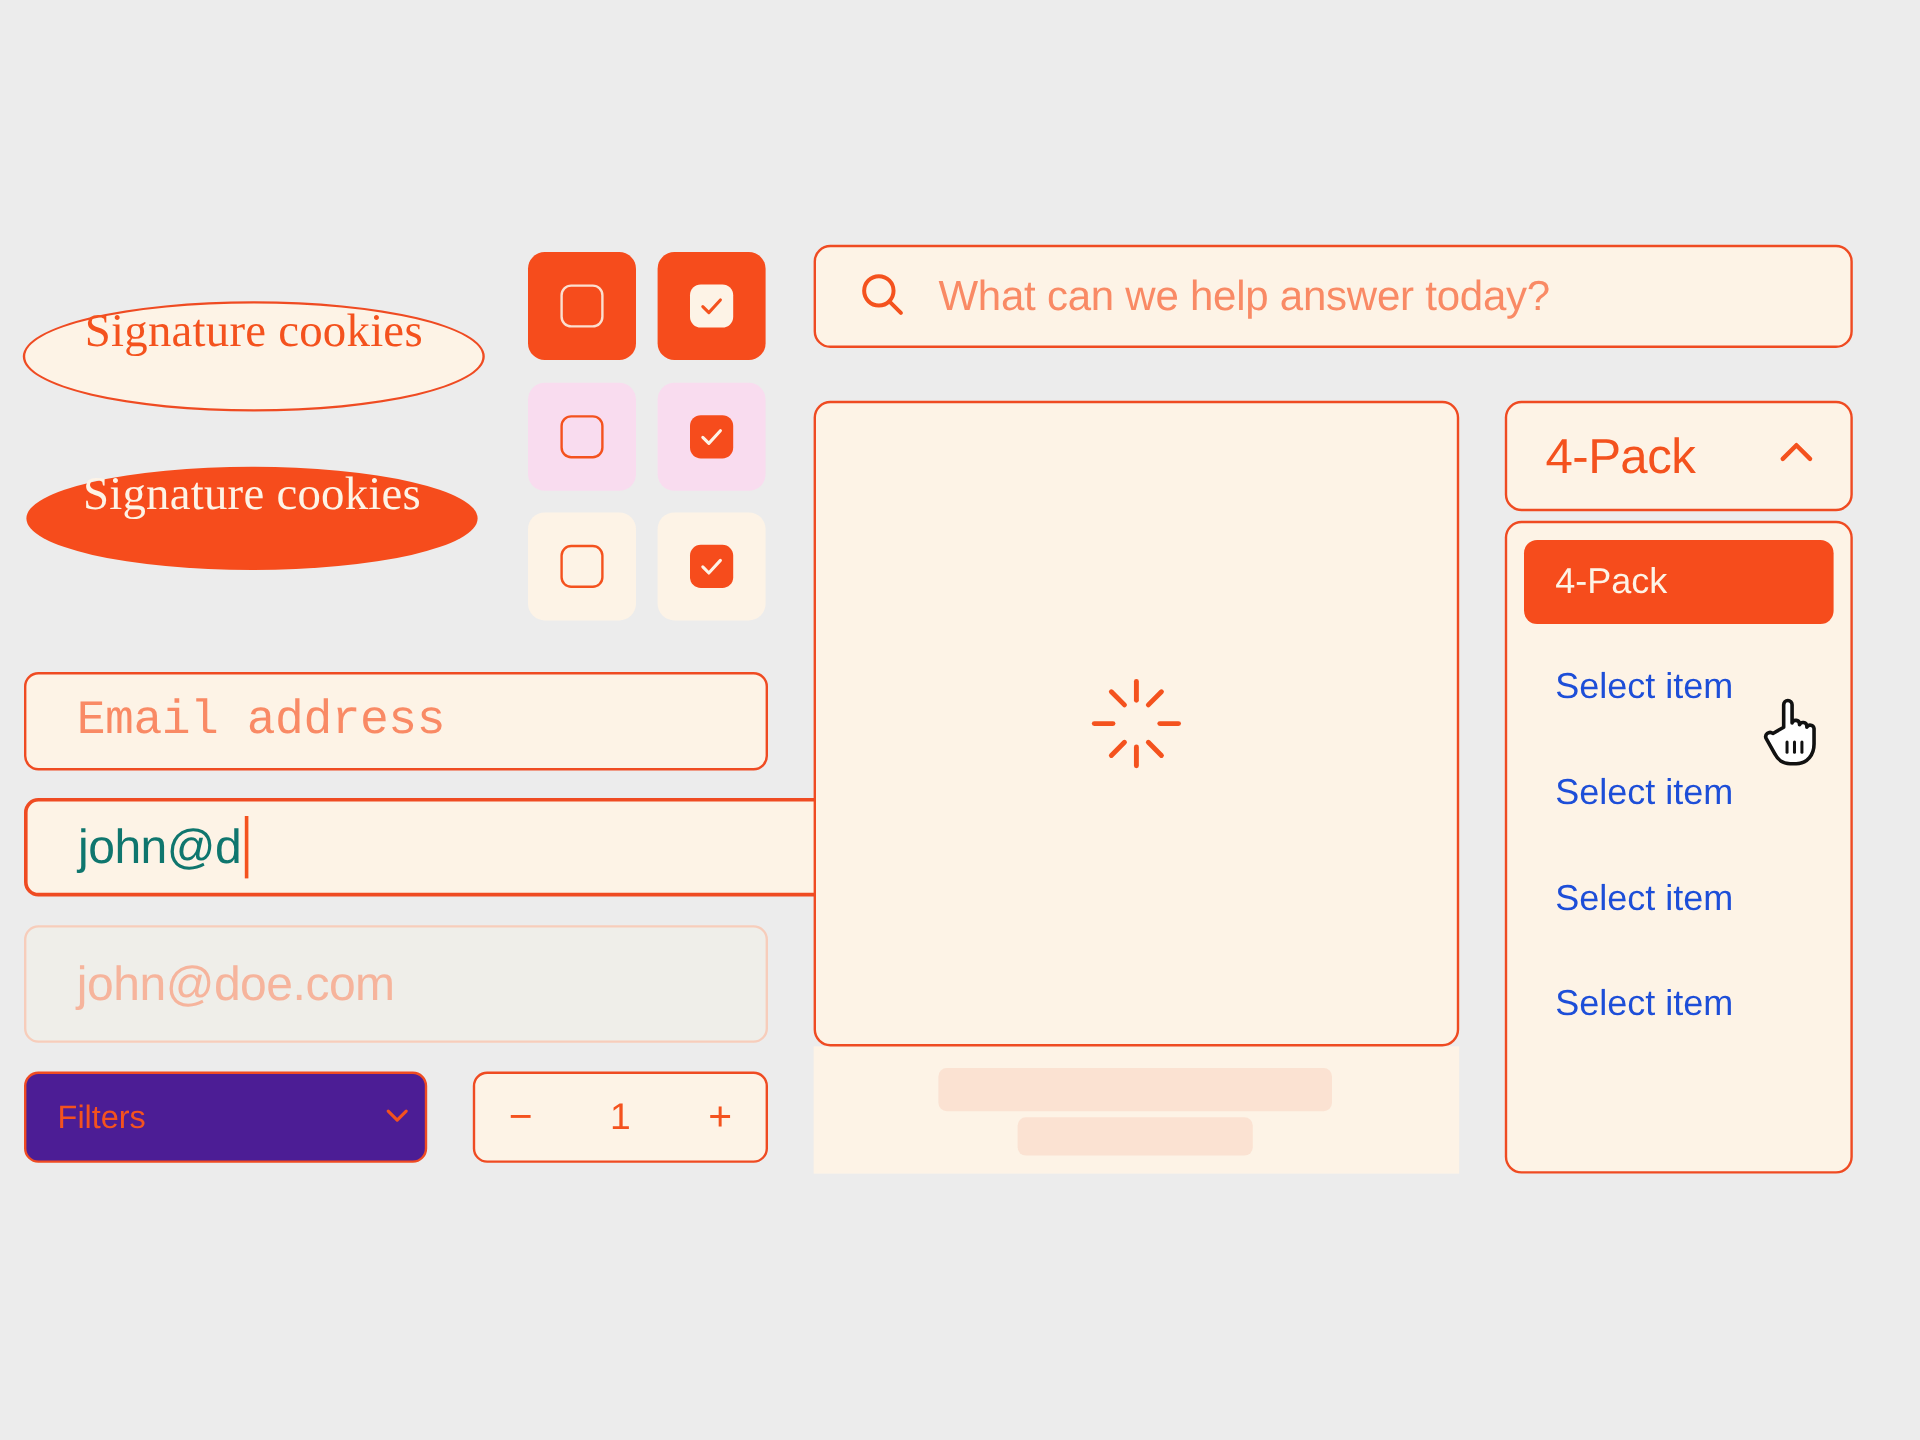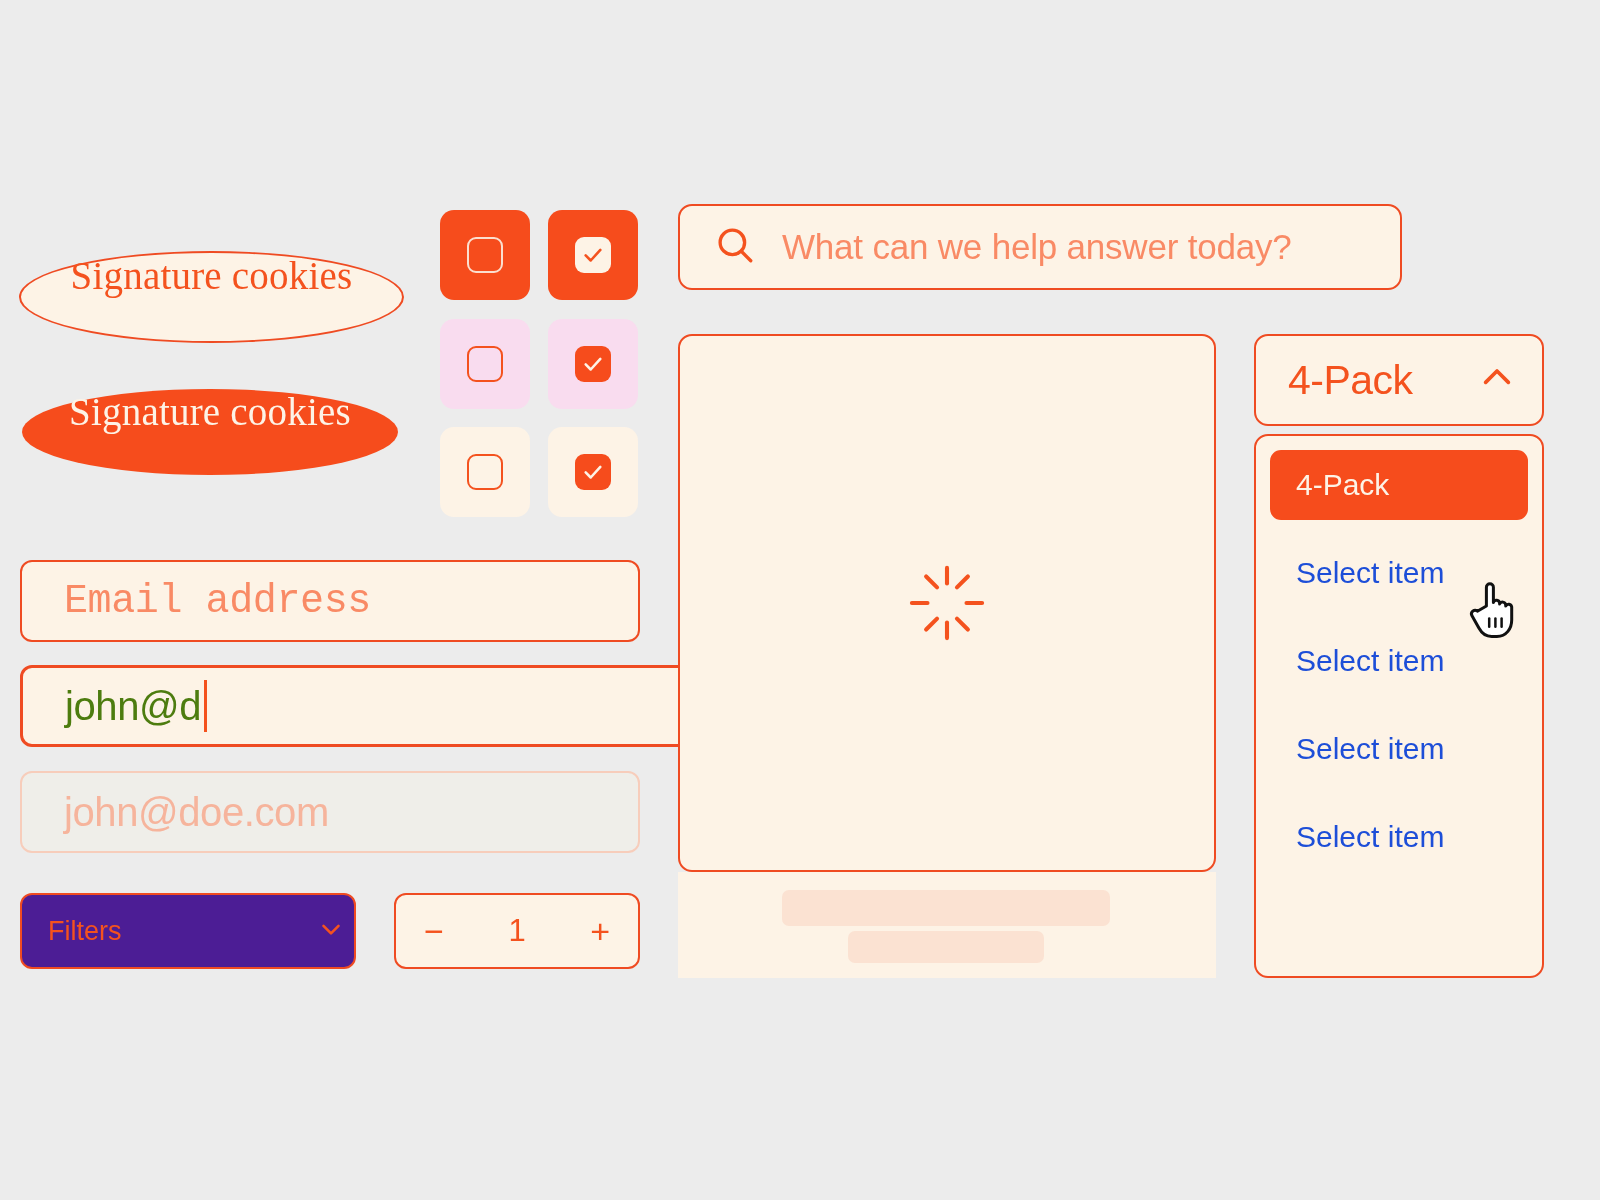--- a/index.html
+++ b/index.html
@@ -69,21 +69,21 @@
   .box-outline-orange { border: 2.6px solid #f4521e; background: transparent; }
   .box-fill-cream { background: #fdf3e6; }
   .box-fill-orange { background: #f64c1c; }
 
   .check-svg { width: 22px; height: 22px; display: block; }
 
   
   .searchbar {
     position: absolute;
     left: 678px; top: 204px;
-    width: 724px; height: 86px;
+    width: 866px; height: 86px;
     box-sizing: border-box;
     background: #fdf3e6;
     border: 2.5px solid #ef4b22;
     border-radius: 14px;
     display: flex;
     align-items: center;
     padding-left: 34px;
     gap: 26px;
   }
   .search-icon { flex: 0 0 auto; }
@@ -110,25 +110,25 @@
     background: #fdf3e6;
     border: 2.5px solid #ef4b22;
     color: #f98a65;
     font-family: Liberation Mono, monospace;
   }
   .field-active {
     left: 20px; top: 665px;
     width: 688px; height: 82px;
     background: #fdf3e6;
     border: 3px solid #ef4b22;
-    color: #4d7c0f;
+    color: #0f766e;
   }
   .field-disabled {
     left: 20px; top: 771px;
-    width: 620px; height: 82px;
+    width: 620px; height: 98px;
     background: #efeee9;
     border: 2px solid #f7cdbb;
     color: #f6b49c;
     padding-left: 42px;
   }
   .caret {
     display: inline-block;
     width: 3px;
     height: 52px;
     background: #f4521e;

